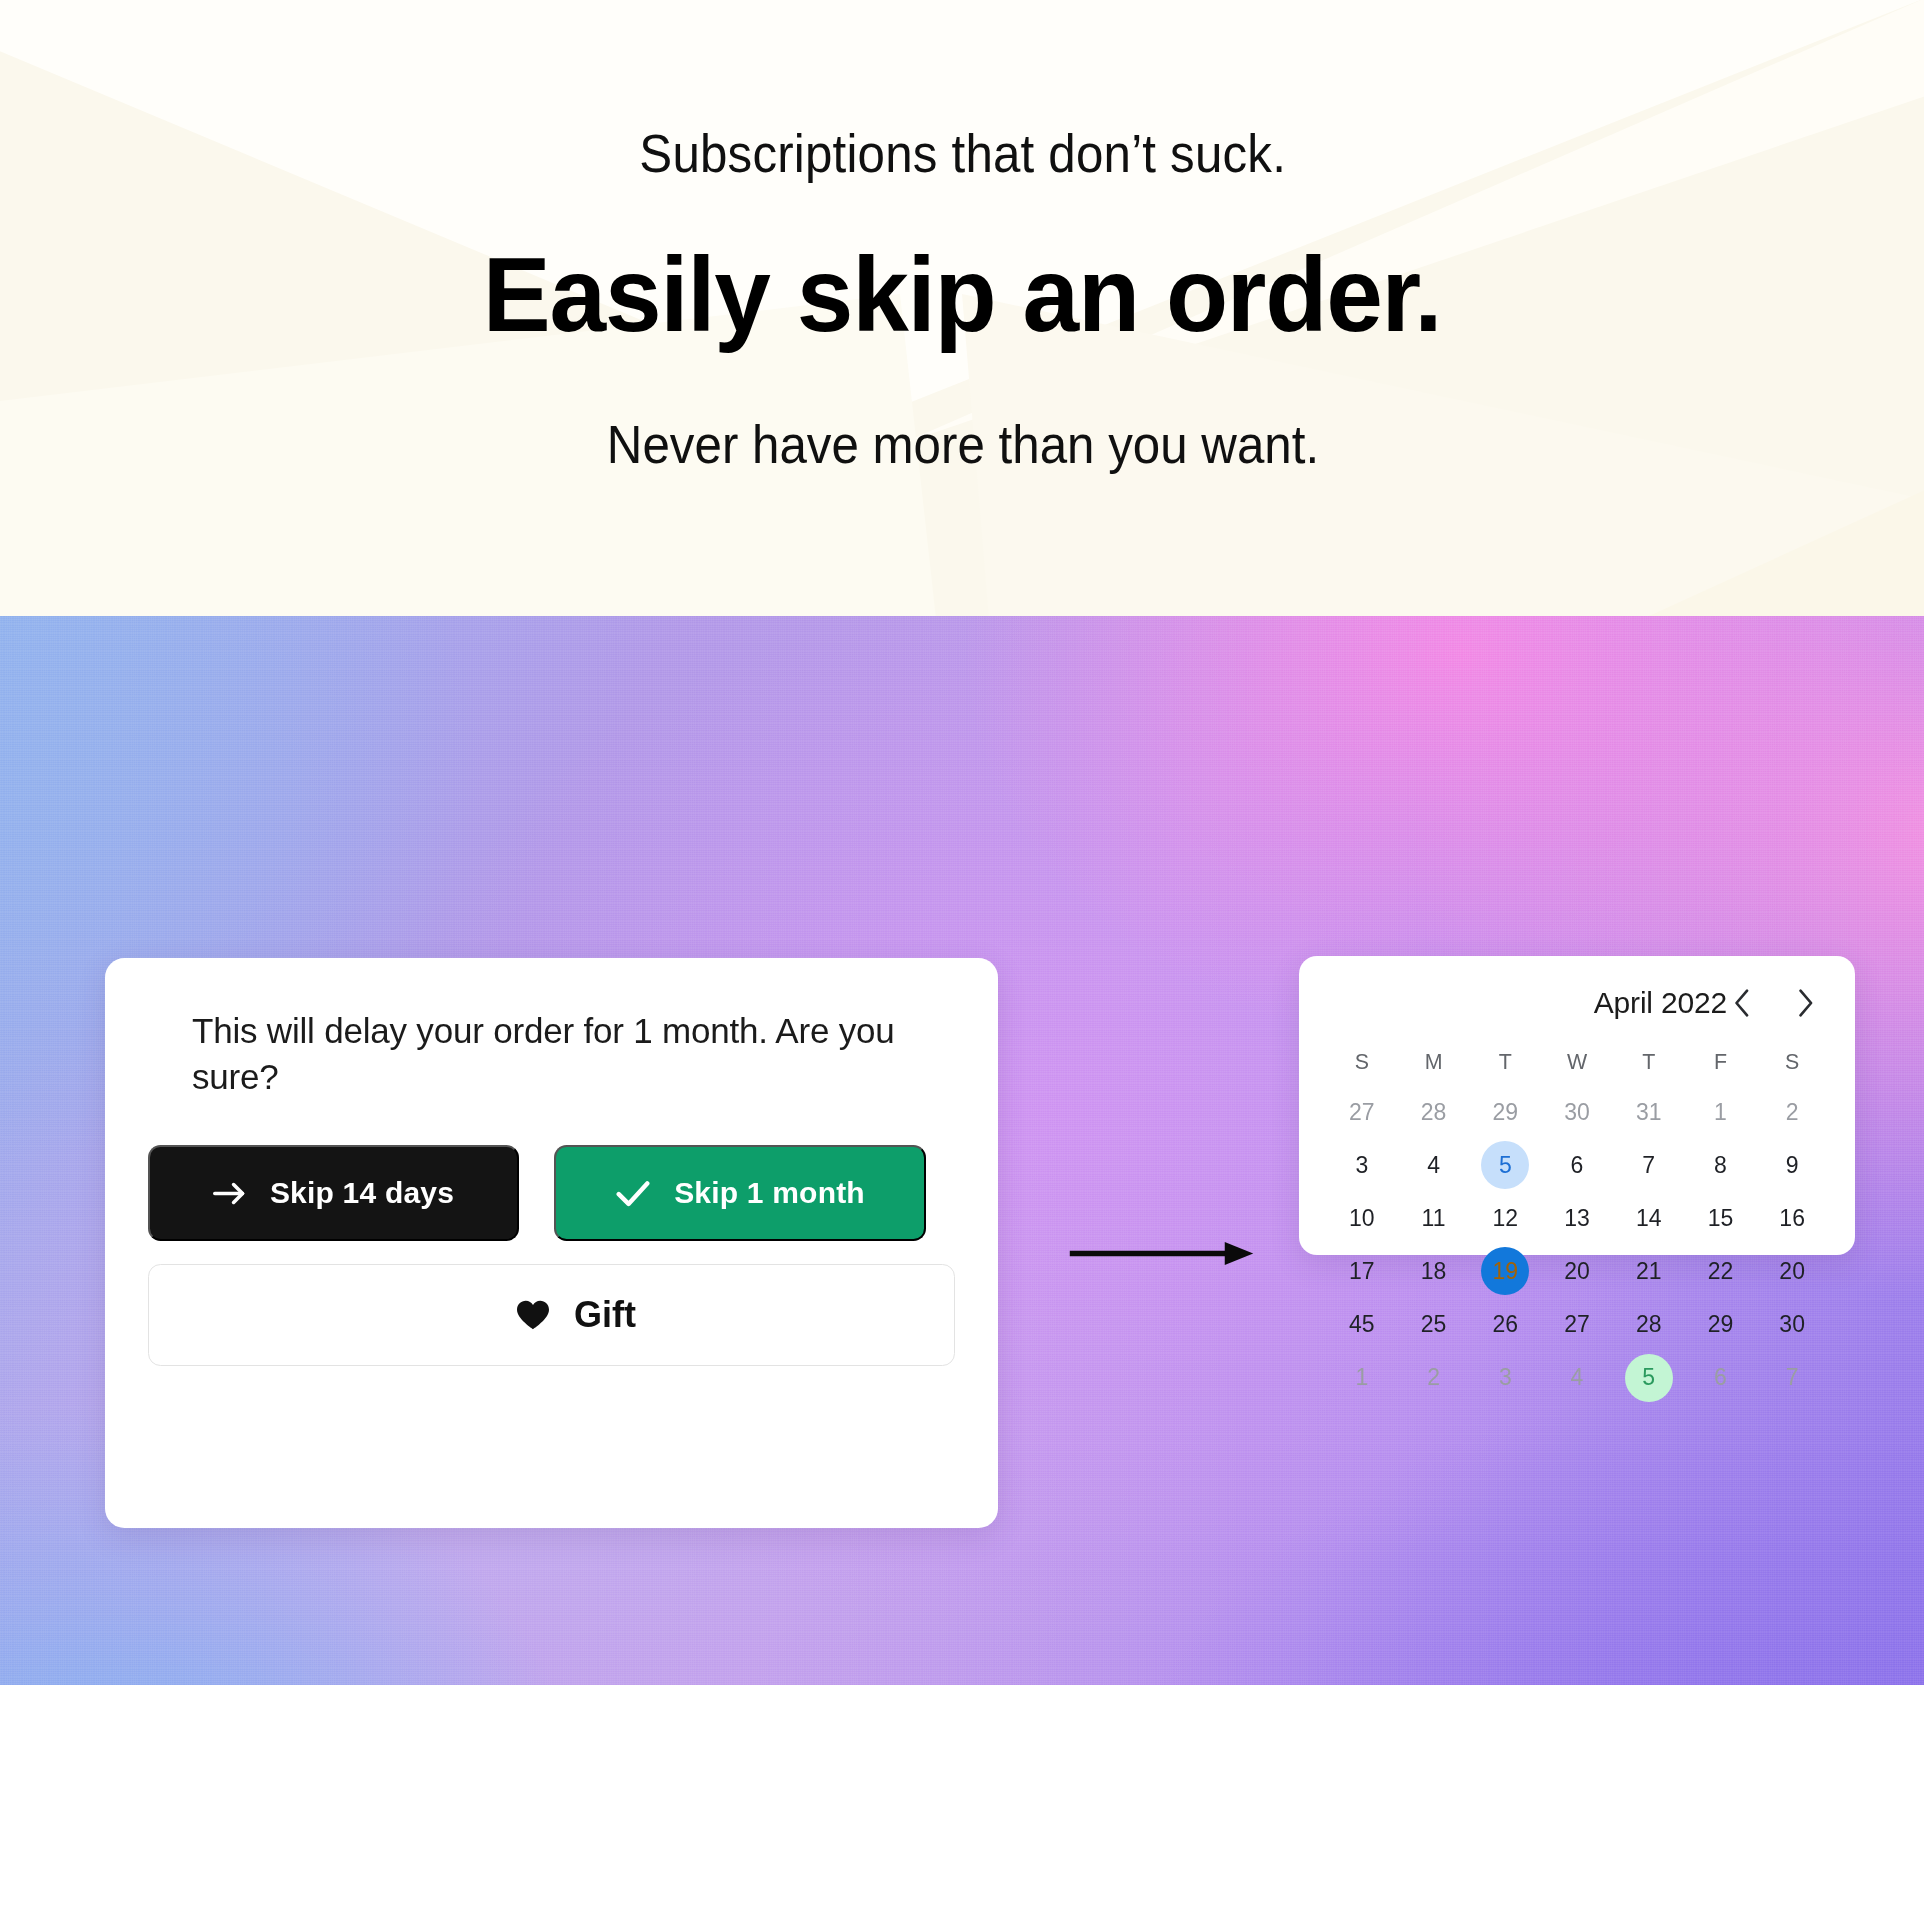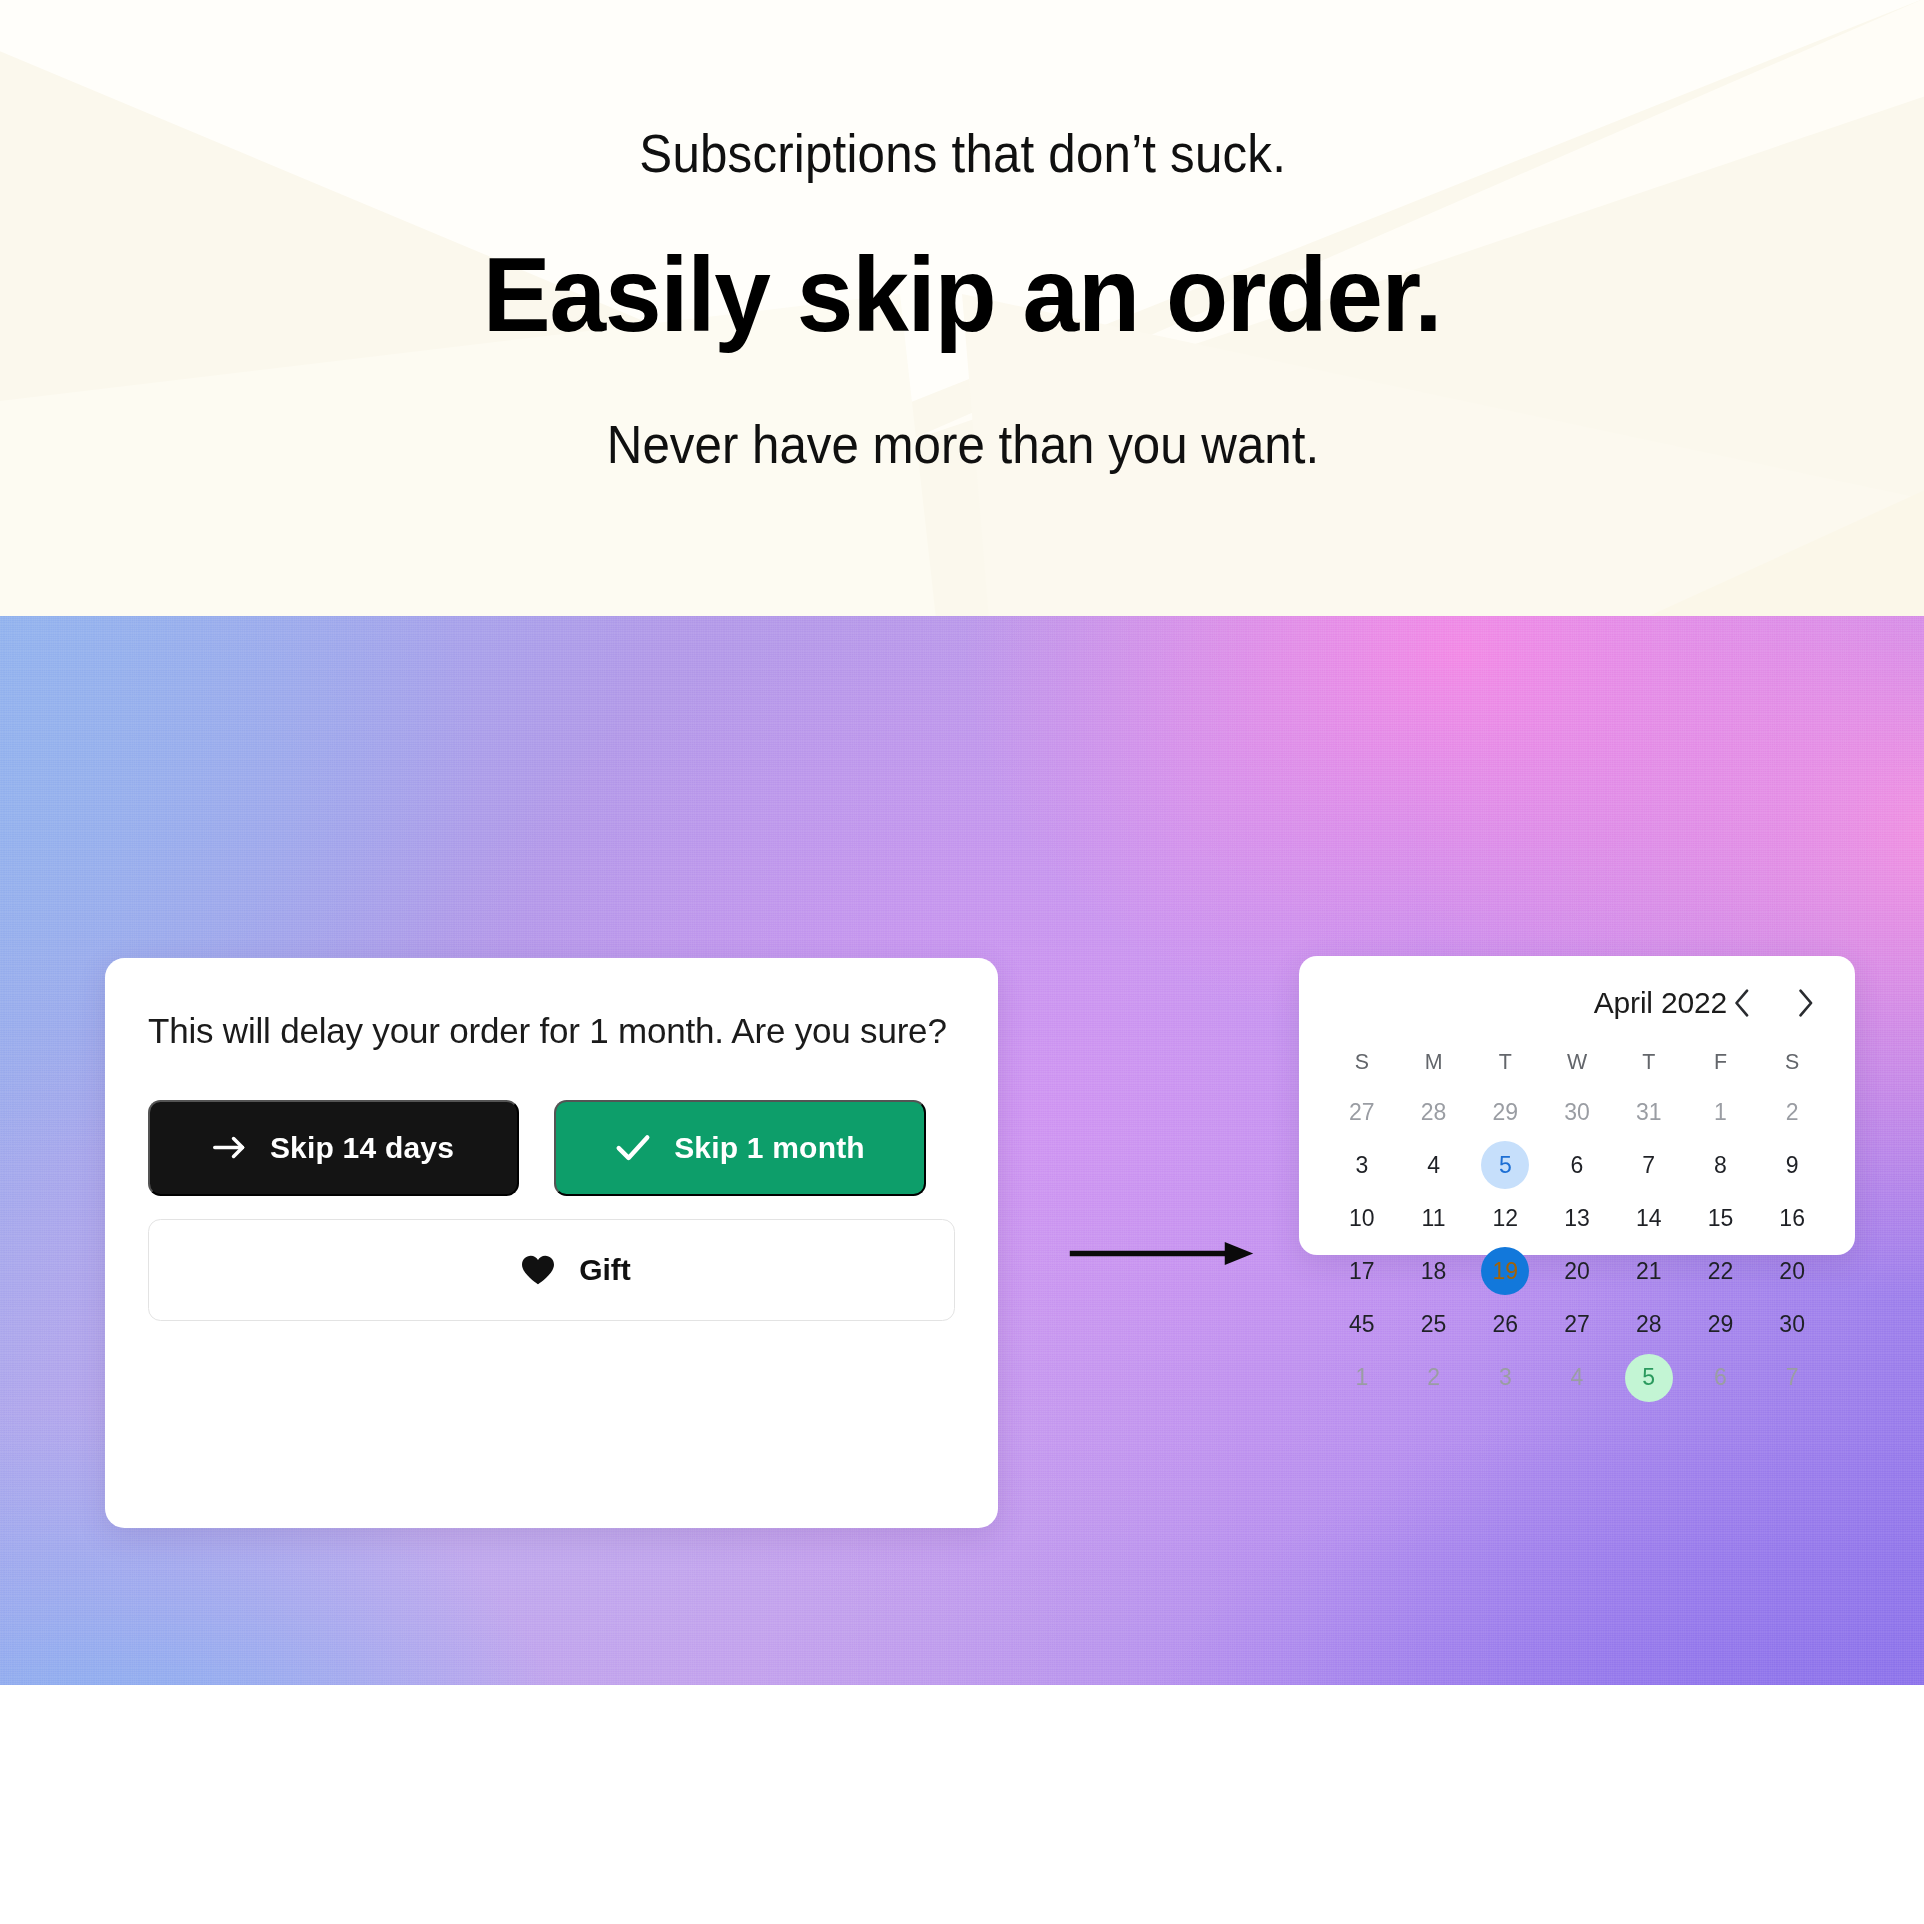--- a/index.html
+++ b/index.html
@@ -111,20 +111,21 @@
     box-shadow:0 9px 30px rgba(60,40,110,.13);
     padding:50px 43px 43px 43px;
     z-index:5;
   }
   .dlg-text {
     color:#1b1b1b;
     font-size:35px;
     line-height:1.30;
     font-weight:400;
     letter-spacing:-0.2px;
+    margin-left:44px;
   }
   #dlg-line2 { margin-top:30px; }
   #btn-row { display:flex; gap:35px; margin-top:46px; }
   .btn {
     border-radius:12.5px;
     display:flex; align-items:center; justify-content:center;
     gap:23px;
     font-weight:700;
     font-size:30px;
     letter-spacing:0.2px;
@@ -132,21 +133,21 @@
     cursor:pointer;
     user-select:none;
   }
   #btn-skip14 { width:371px; background:#141414; color:#ffffff; }
   #btn-skip1m { width:372px; background:#0d9e6a; color:#ffffff; }
   #btn-gift {
     margin-top:23px; width:100%; height:102px;
     background:#ffffff; color:#111111;
     border:1.8px solid #e3e3e3; border-radius:12.5px;
     display:flex; align-items:center; justify-content:center; gap:23px;
-    font-weight:700; font-size:30px; cursor:pointer; user-select:none;padding-left:48px;
+    font-weight:700; font-size:36px; cursor:pointer; user-select:none;padding-left:48px;
   }
   .ico { display:flex; align-items:center; justify-content:center; flex:0 0 auto; }
 
   
   #arrow {
     position:absolute; left:1068px; top:624px; width:187px; height:27px; z-index:5;
   }
 
   
   #calendar-card {

